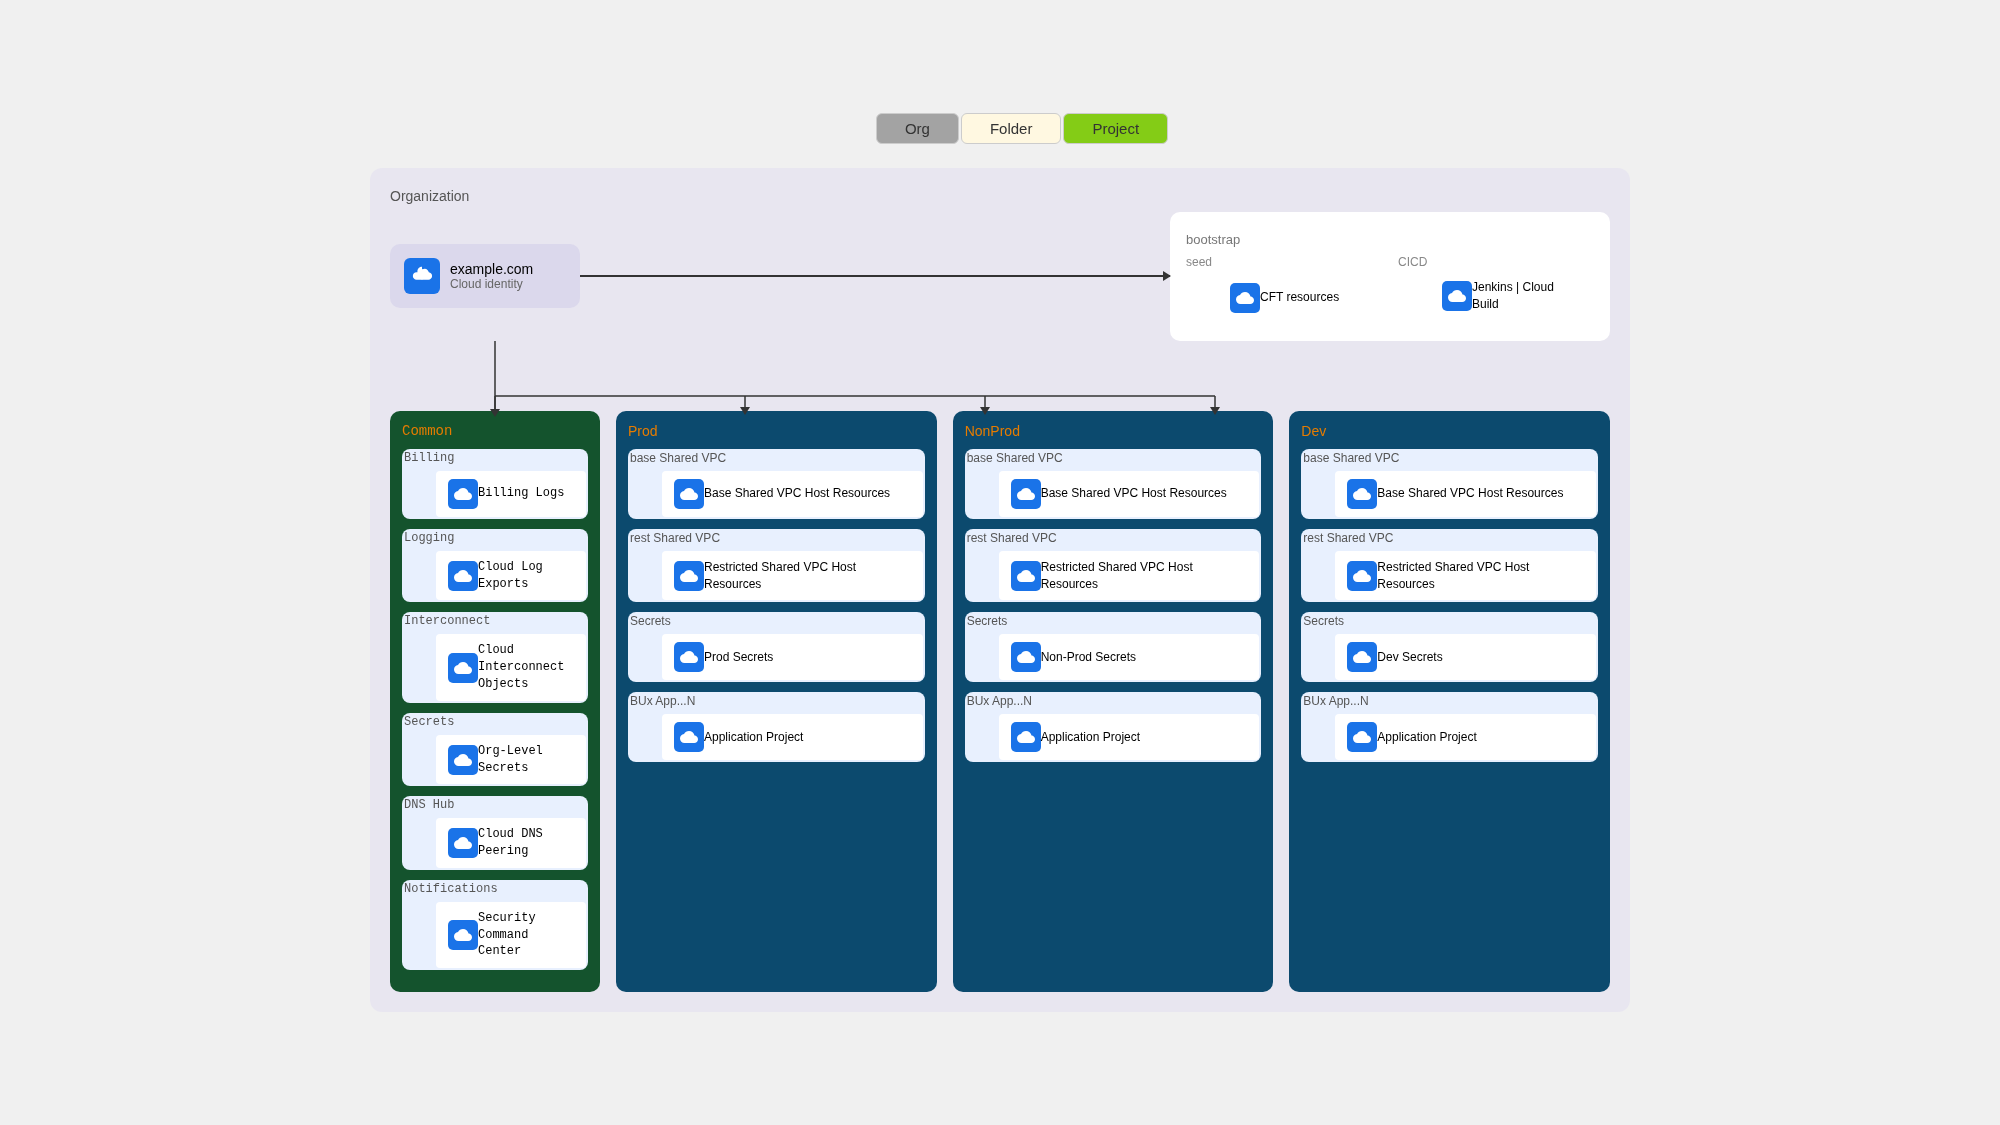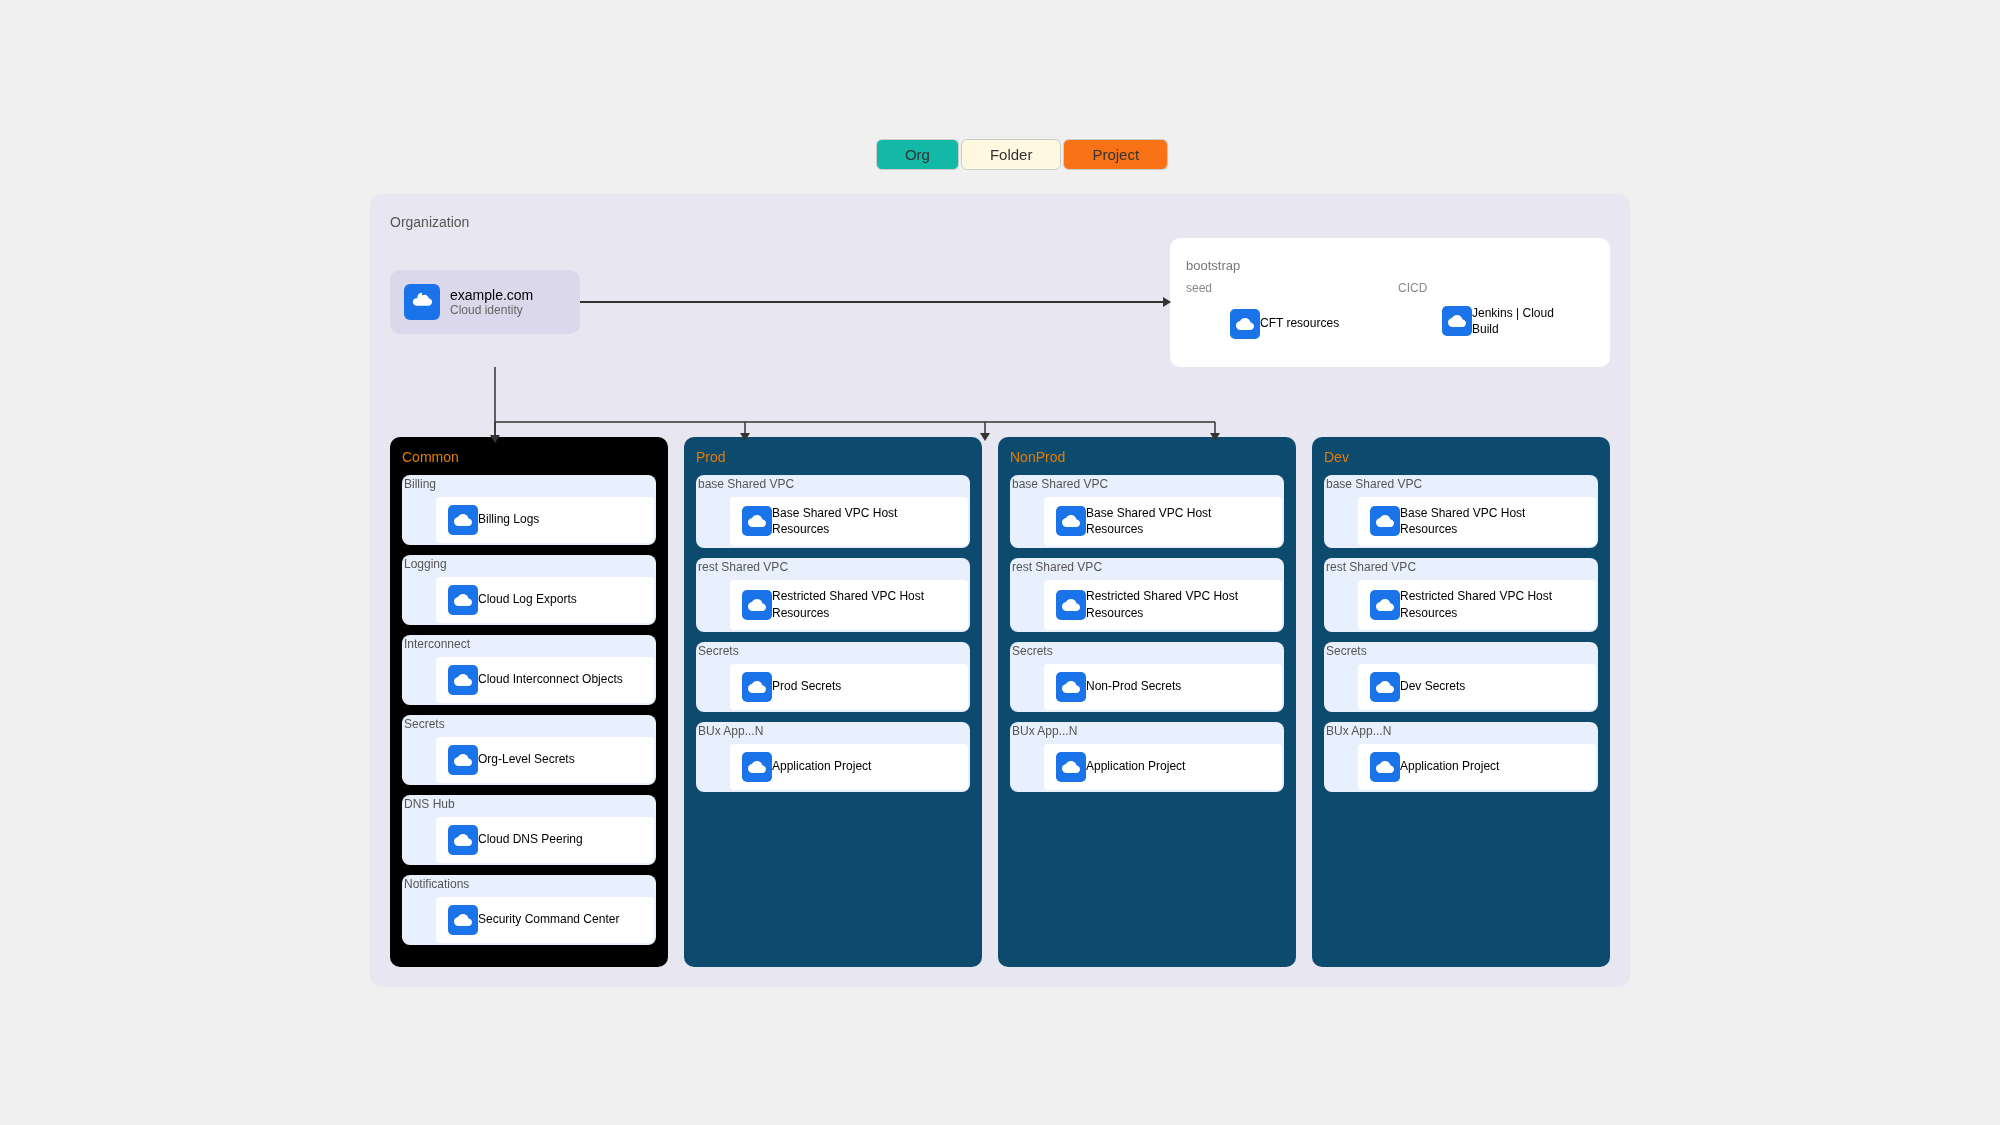--- a/index.html
+++ b/index.html
@@ -26,23 +26,23 @@
       gap: 2px;
       margin-bottom: 24px;
     }
     .tab {
       padding: 6px 28px;
       border-radius: 6px;
       font-size: 15px;
       cursor: pointer;
       border: 1px solid #ccc;
     }
-    .tab-org { background: #14b8a6; color: #333; margin-left: 44px; }
+    .tab-org { background: #a3a3a3; color: #333; margin-left: 44px; }
     .tab-folder { background: #fff8e1; color: #333; }
-    .tab-project { background: #f97316; color: #333; }
+    .tab-project { background: #84cc16; color: #333; }
 
     
     .diagram {
       background: #e8e6f0;
       border-radius: 12px;
       padding: 20px;
       width: 1260px;
       position: relative;
     }
 
@@ -73,25 +73,26 @@
       align-items: center;
       justify-content: center;
       color: white;
       font-size: 16px;
       flex-shrink: 0;
     }
     .card-text { font-size: 13px; }
 
     
     .col-common {
-      background: #000000;
+      background: #14532d;
       border-radius: 10px;
       padding: 12px;
-      width: 278px;
+      width: 210px;
       flex-shrink: 0;
+      font-family: Liberation Mono, monospace;
     }
     .col-prod, .col-nonprod, .col-dev {
       background: #0c4a6e;
       border-radius: 10px;
       padding: 12px;
       flex: 1;
     }
 
     .col-title {
       font-size: 14px;

